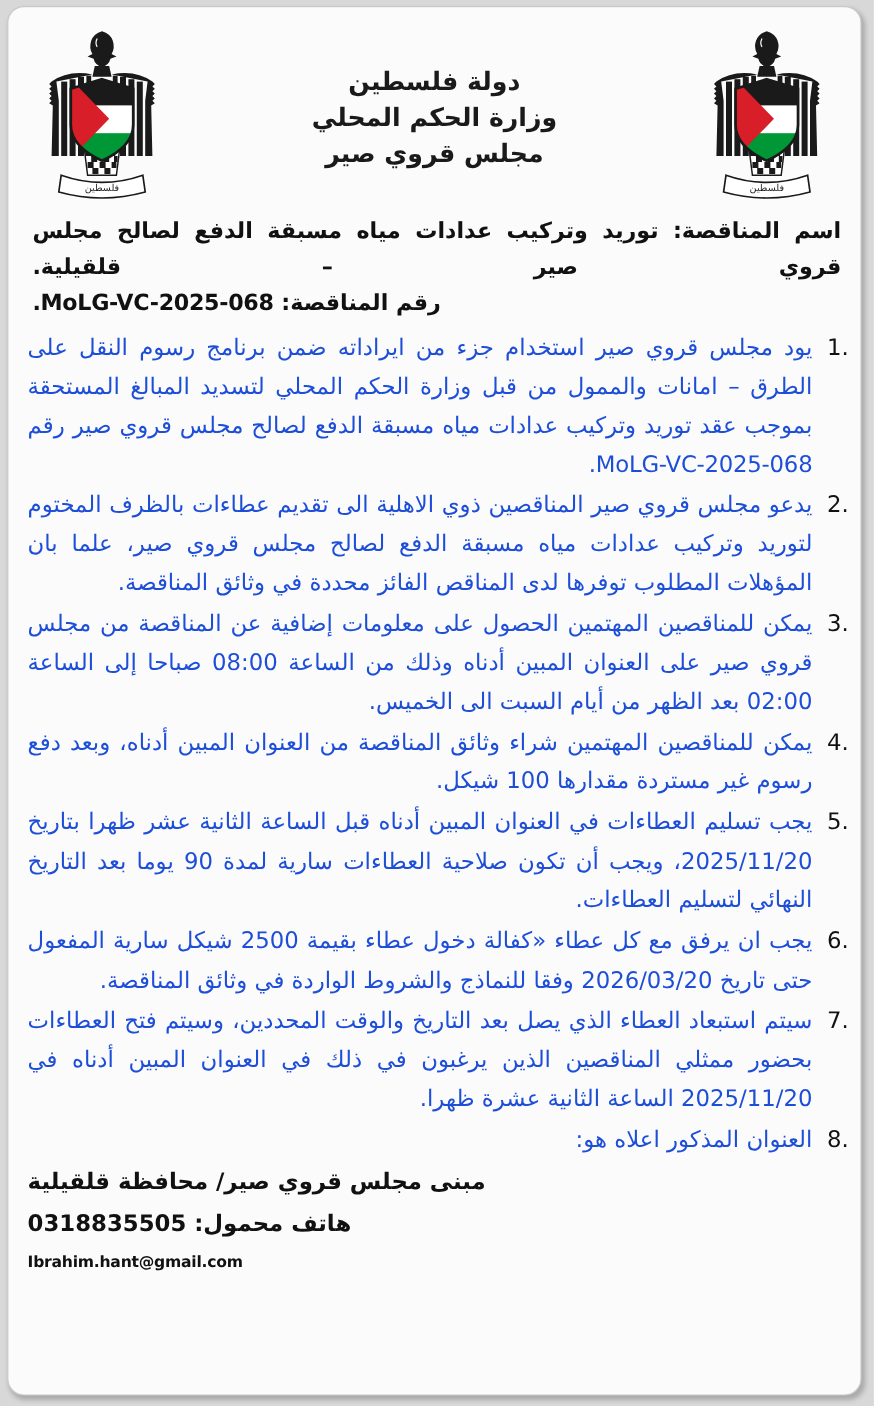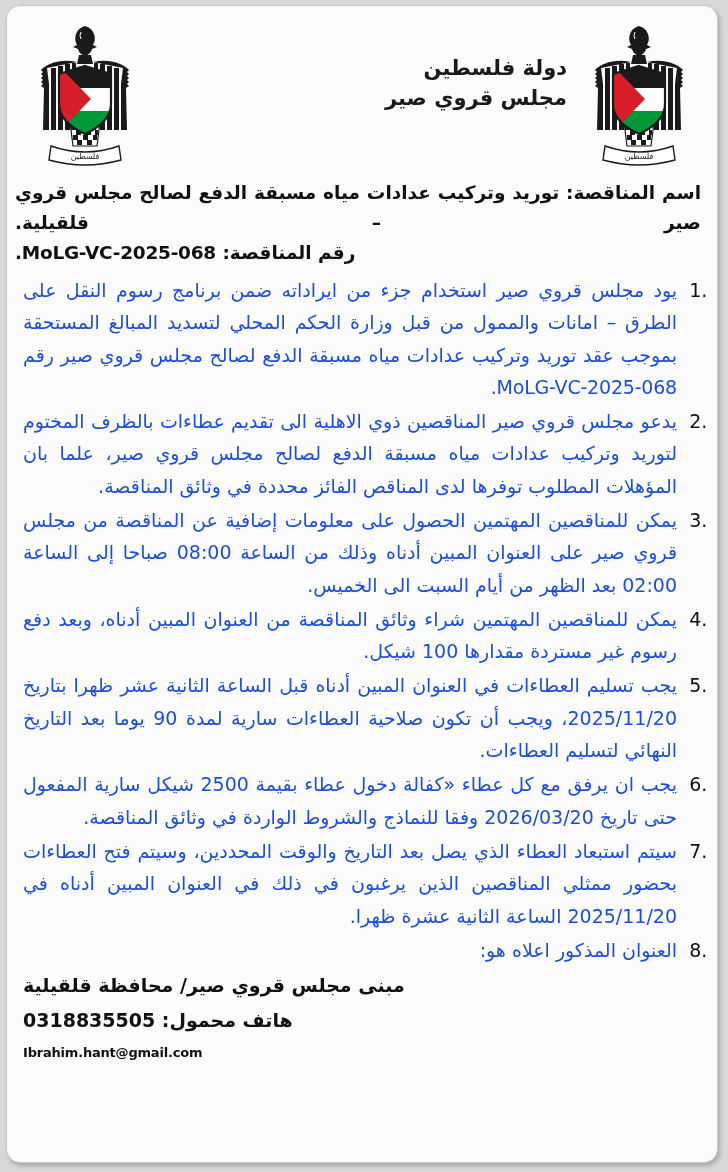--- a/index.html
+++ b/index.html
@@ -42,33 +42,33 @@
   }
   .emblem.left  { left: 22px; }
   .emblem.right { right: 22px; }
   .emblem svg { display: block; width: 100%; height: 100%; }
 
   .header-titles {
     position: absolute;
     left: 150px;
     right: 150px;
     top: 48px;
-    text-align: right;
+    text-align: center;
     line-height: 1.42;
   }
   .header-titles div {
     font-size: 21px;
     font-weight: bold;
     color: #1a1a1a;
     letter-spacing: -0.2px;
   }
 
   
   .meta {
-    padding: 0 16px 0 8px;
+    padding: 0 16px 0 20px;
     color: #111;
   }
   .meta .line {
     font-size: 18.5px;
     font-weight: bold;
     line-height: 1.62;
     text-align: justify;
     text-align-last: justify;
     letter-spacing: -0.25px;
   }
@@ -200,20 +200,21 @@
         </g>
         <path d="M56 44 L82 52 L82 82 Q82 100 56 112 Q30 100 30 82 L30 52 Z" fill="none" stroke="#1a1a1a" stroke-width="2.2"></path>
 
         <path d="M22 124 Q56 136 90 124 L92 138 Q56 148 20 138 Z" fill="#ffffff" stroke="#1a1a1a" stroke-width="1.4"></path>
         <text x="56" y="137" font-size="8" font-family="'DejaVu Sans',sans-serif" fill="#1a1a1a" text-anchor="middle">فلسطين</text>
       </svg>
     </div>
 
     <div class="header-titles">
       <div>دولة فلسطين</div>
+      <div>وزارة الحكم المحلي</div>
       <div>مجلس قروي صير</div>
     </div>
 
     <div class="emblem right">
       <svg viewBox="0 0 112 150" xmlns="http://www.w3.org/2000/svg">
         <defs>
           <clipPath id="shieldClipR">
             <path d="M56 44 L82 52 L82 82 Q82 100 56 112 Q30 100 30 82 L30 52 Z"></path>
           </clipPath>
         </defs>

